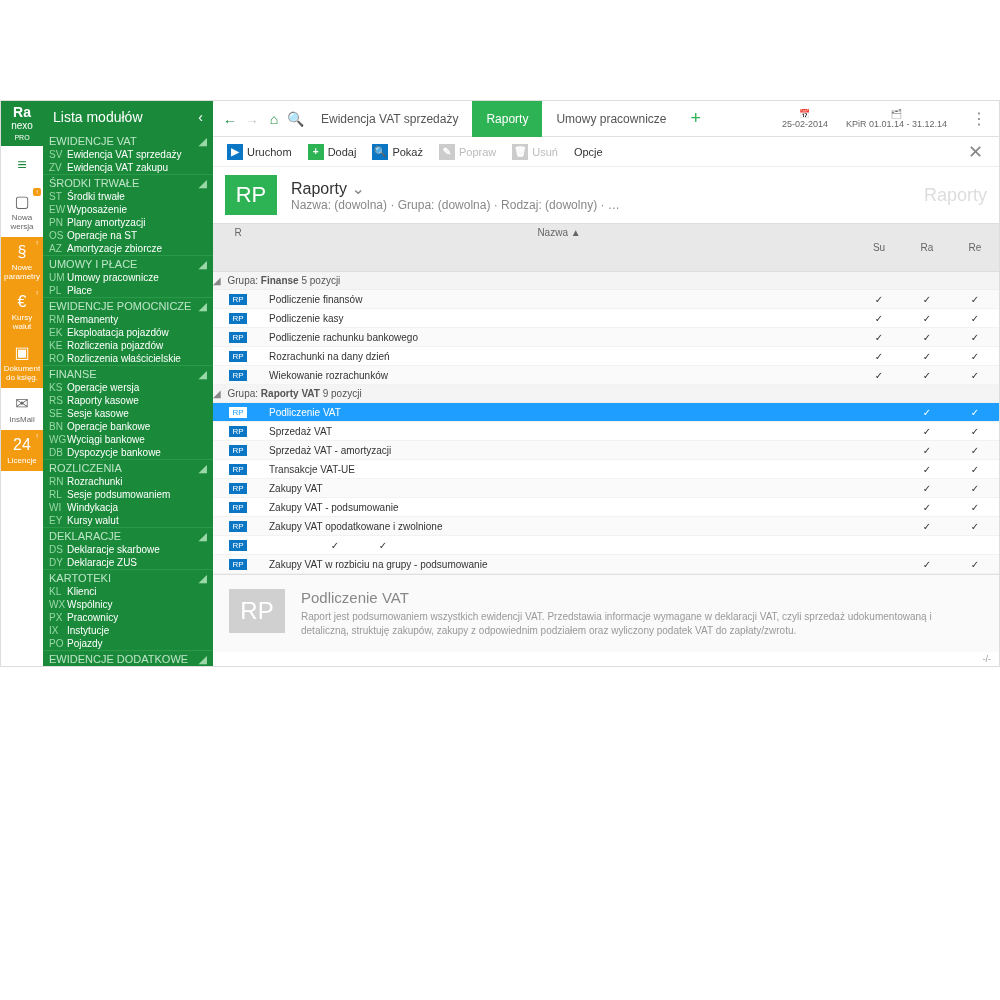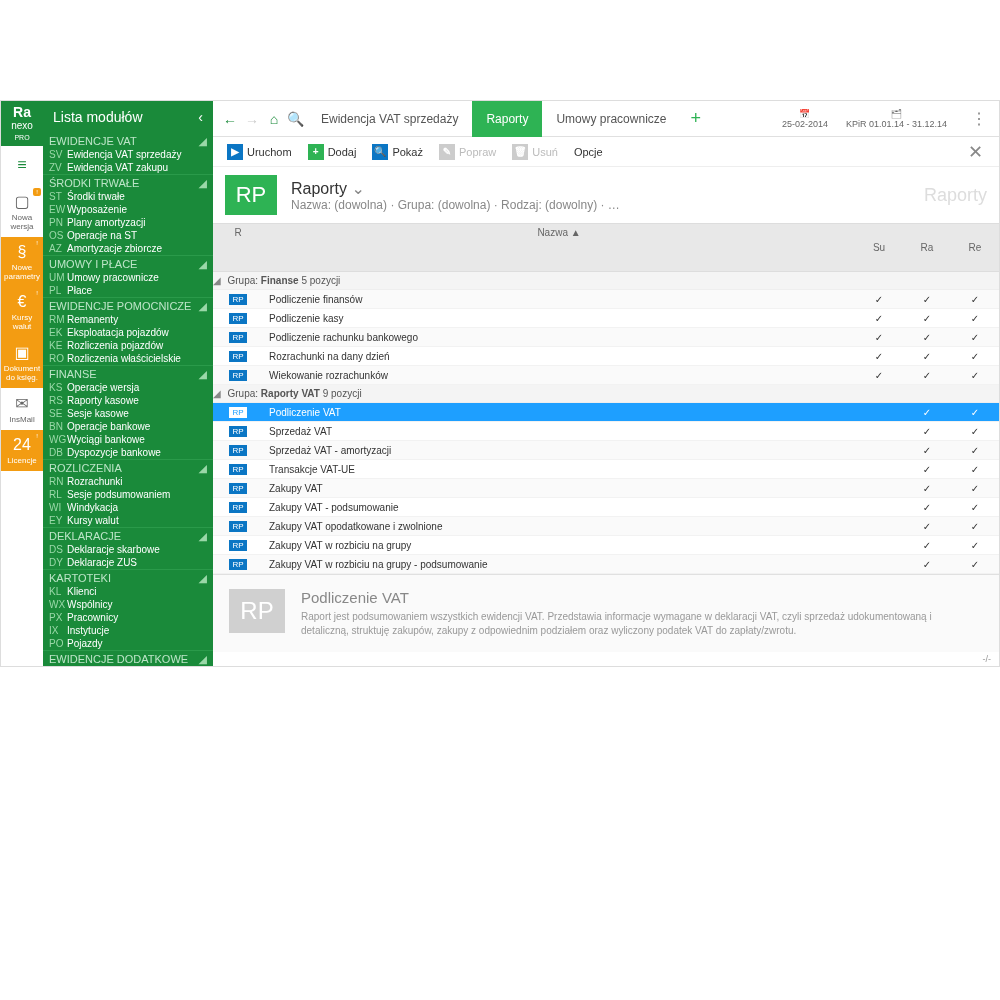--- a/index.html
+++ b/index.html
@@ -321,21 +321,20 @@
         </div>
         <div class="data-row">
           <div class="rp"><span>RP</span></div>
       <div class="name">Zakupy VAT opodatkowane i zwolnione</div>
       <div class="chk"></div>
       <div class="chk">✓</div>
       <div class="chk">✓</div>
         </div>
         <div class="data-row">
           <div class="rp"><span>RP</span></div>
-      <div class="name">Zakupy VAT w rozbiciu na grupy</div>
       <div class="chk"></div>
       <div class="chk">✓</div>
       <div class="chk">✓</div>
         </div>
         <div class="data-row">
           <div class="rp"><span>RP</span></div>
       <div class="name">Zakupy VAT w rozbiciu na grupy - podsumowanie</div>
       <div class="chk"></div>
       <div class="chk">✓</div>
       <div class="chk">✓</div>

